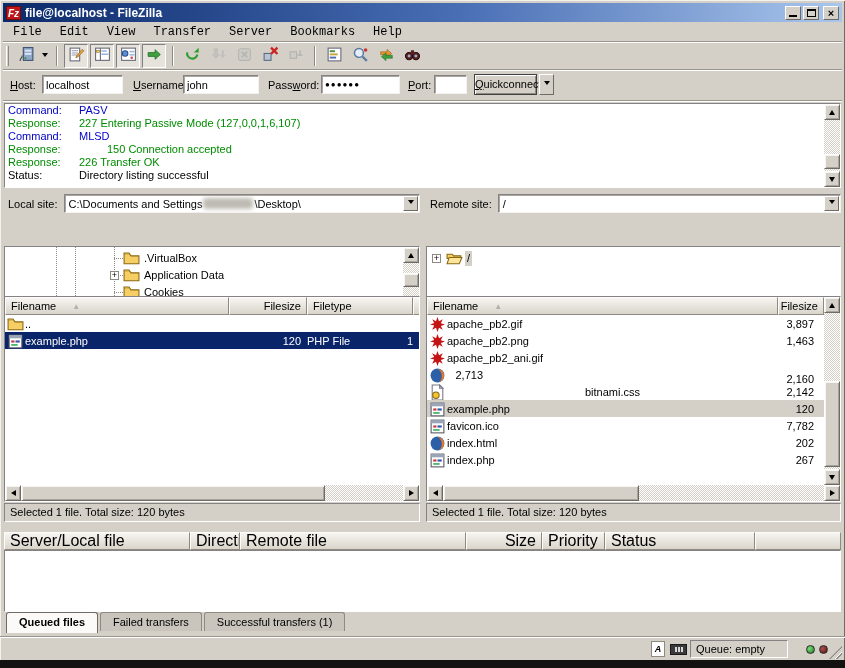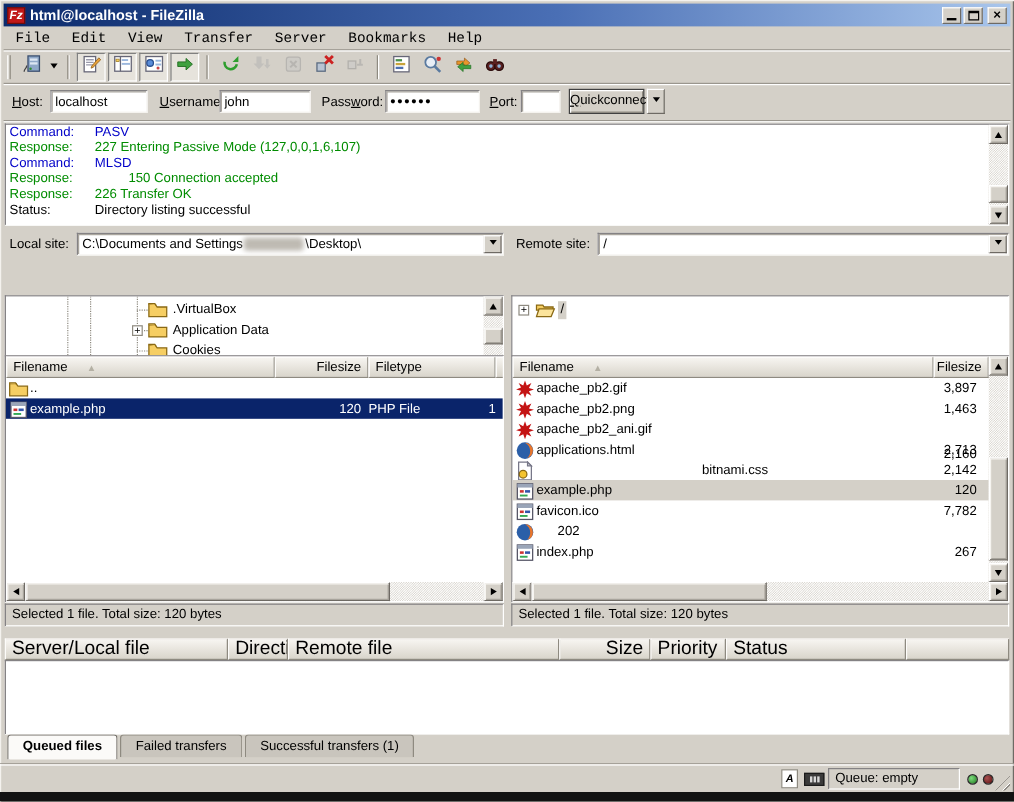--- a/index.html
+++ b/index.html
@@ -127,36 +127,36 @@
   .tab.active { background:#FBFAF8; font-weight:bold; height:21px; border-color:#6E6A64; }
 
   
   .statusbar { position:absolute; left:0; top:637px; width:845px; height:23px;
     border-top:1px solid #FFF; box-shadow:0 -1px 0 #9A968E; }
   .sb-ascii { position:absolute; left:651px; top:3px; width:14px; height:16px; background:#fff;
     border:1px solid #8E8A80; font-size:9px; font-weight:bold; text-align:center; line-height:14px; font-style:italic; }
   .sb-speed { position:absolute; left:670px; top:6px; width:17px; height:11px; background:#3A3A3A;
     border:1px solid #1A1A1A; display:flex; align-items:center; justify-content:center; gap:1px; }
   .sb-speed i { display:block; width:2px; height:5px; background:#D8D8D8; }
-  .sb-queue { position:absolute; left:690px; top:2px; width:110px; height:18px; font-size:11px;
+  .sb-queue { position:absolute; left:690px; top:2px; width:98px; height:18px; font-size:11px;
     padding:2px 5px; border:1px solid; border-color:#848284 #FFF #FFF #848284; background:#D4D0C8; }
   .led { position:absolute; top:7px; width:9px; height:9px; border-radius:50%; border:1px solid #2A2A2A; }
   .grip { position:absolute; left:829px; top:8px; width:13px; height:13px;
     background:repeating-linear-gradient(135deg,transparent 0 3px,#FFF 3px 4px,#8E8A84 4px 5px);
     clip-path:polygon(100% 0,100% 100%,0 100%); }
   .bstrip { position:absolute; left:0; top:660px; width:845px; height:8px; background:#121212; }
 </style>
 </head>
 <body>
 
 <div id="win">
 
   <div class="titlebar">
     <span class="fz-icon">Fz</span>
-    <span class="title-text">html@localhost - FileZilla</span>
+    <span class="title-text">file@localhost - FileZilla</span>
     <span class="win-btns">
       <span class="win-btn">
           <span class="g-min"></span>
         </span>
       <span class="win-btn">
           <span class="g-max"></span>
         </span>
       <span class="win-btn" style="margin-left:4px">
           <span class="g-x">×</span>
         </span>
@@ -507,21 +507,20 @@
               <path d="M8 1l1.4 3.9L13 3l-1.9 3.9L15 8l-3.9 1.4L13 13l-3.6-1.9L8 15l-1.4-3.9L3 13l1.9-4L1 8l3.9-1.5L3 3l3.6 1.9z" fill="#C41414"></path>
             </svg></span>
           <span class="cell " style="width: 331px;">apache_pb2_ani.gif</span>
           <span class="cell right" style="width: 36px; margin-top: 42px;">2,160</span>
         </div>
         <div class="lrow" style="top: 69px; width: 397px;">
           <span class="cell icon" style="width: 20px;"><svg width="17" height="17" viewBox="0 0 16 16">
               <circle cx="8" cy="8" r="6.5" fill="#2B5FA8"></circle>
               <path d="M8 1.8a6.2 6.2 0 016.2 6.2 6.2 6.2 0 01-4.6 6A7.2 7.2 0 0012 8a7.2 7.2 0 00-4-6.2z" fill="#E8762C"></path>
             </svg></span>
-          <span class="cell " style="width: 331px;">applications.html</span>
           <span class="cell right" style="width: 36px;">2,713</span>
         </div>
         <div class="lrow" style="top: 86px; width: 397px;">
           <span class="cell icon" style="width: 20px;"><svg width="17" height="17" viewBox="0 0 16 16">
               <path d="M3 1h7l3 3v11H3z" fill="#fff" stroke="#778"></path>
               <path d="M10 1v3h3z" fill="#D8D8E0" stroke="#778"></path>
               <circle cx="6.5" cy="10.5" r="3" fill="#F4C430" stroke="#8A6914"></circle>
             </svg></span>
           <span class="cell " style="width: 331px; text-align: center;">bitnami.css</span>
           <span class="cell right" style="width: 36px;">2,142</span>
@@ -546,20 +545,21 @@
               <rect x="4" y="10.5" width="6" height="1.5" fill="#33AA55"></rect>
             </svg></span>
           <span class="cell " style="width: 331px;">favicon.ico</span>
           <span class="cell right" style="width: 36px;">7,782</span>
         </div>
         <div class="lrow" style="top: 137px; width: 397px;">
           <span class="cell icon" style="width: 20px;"><svg width="17" height="17" viewBox="0 0 16 16">
               <circle cx="8" cy="8" r="6.5" fill="#2B5FA8"></circle>
               <path d="M8 1.8a6.2 6.2 0 016.2 6.2 6.2 6.2 0 01-4.6 6A7.2 7.2 0 0012 8a7.2 7.2 0 00-4-6.2z" fill="#E8762C"></path>
             </svg></span>
+          <span class="cell " style="width: 331px;">index.html</span>
           <span class="cell right" style="width: 36px;">202</span>
         </div>
         <div class="lrow" style="top: 154px; width: 397px;">
           <span class="cell icon" style="width: 20px;"><svg width="17" height="17" viewBox="0 0 16 16">
               <rect x="2" y="2" width="12" height="12" fill="#fff" stroke="#556"></rect>
               <rect x="2" y="2" width="12" height="3" fill="#9AA5B8"></rect>
               <rect x="4" y="7" width="3" height="2" fill="#CC3333"></rect>
               <rect x="8" y="7" width="4" height="2" fill="#3355AA"></rect>
               <rect x="4" y="10.5" width="6" height="1.5" fill="#33AA55"></rect>
             </svg></span>

